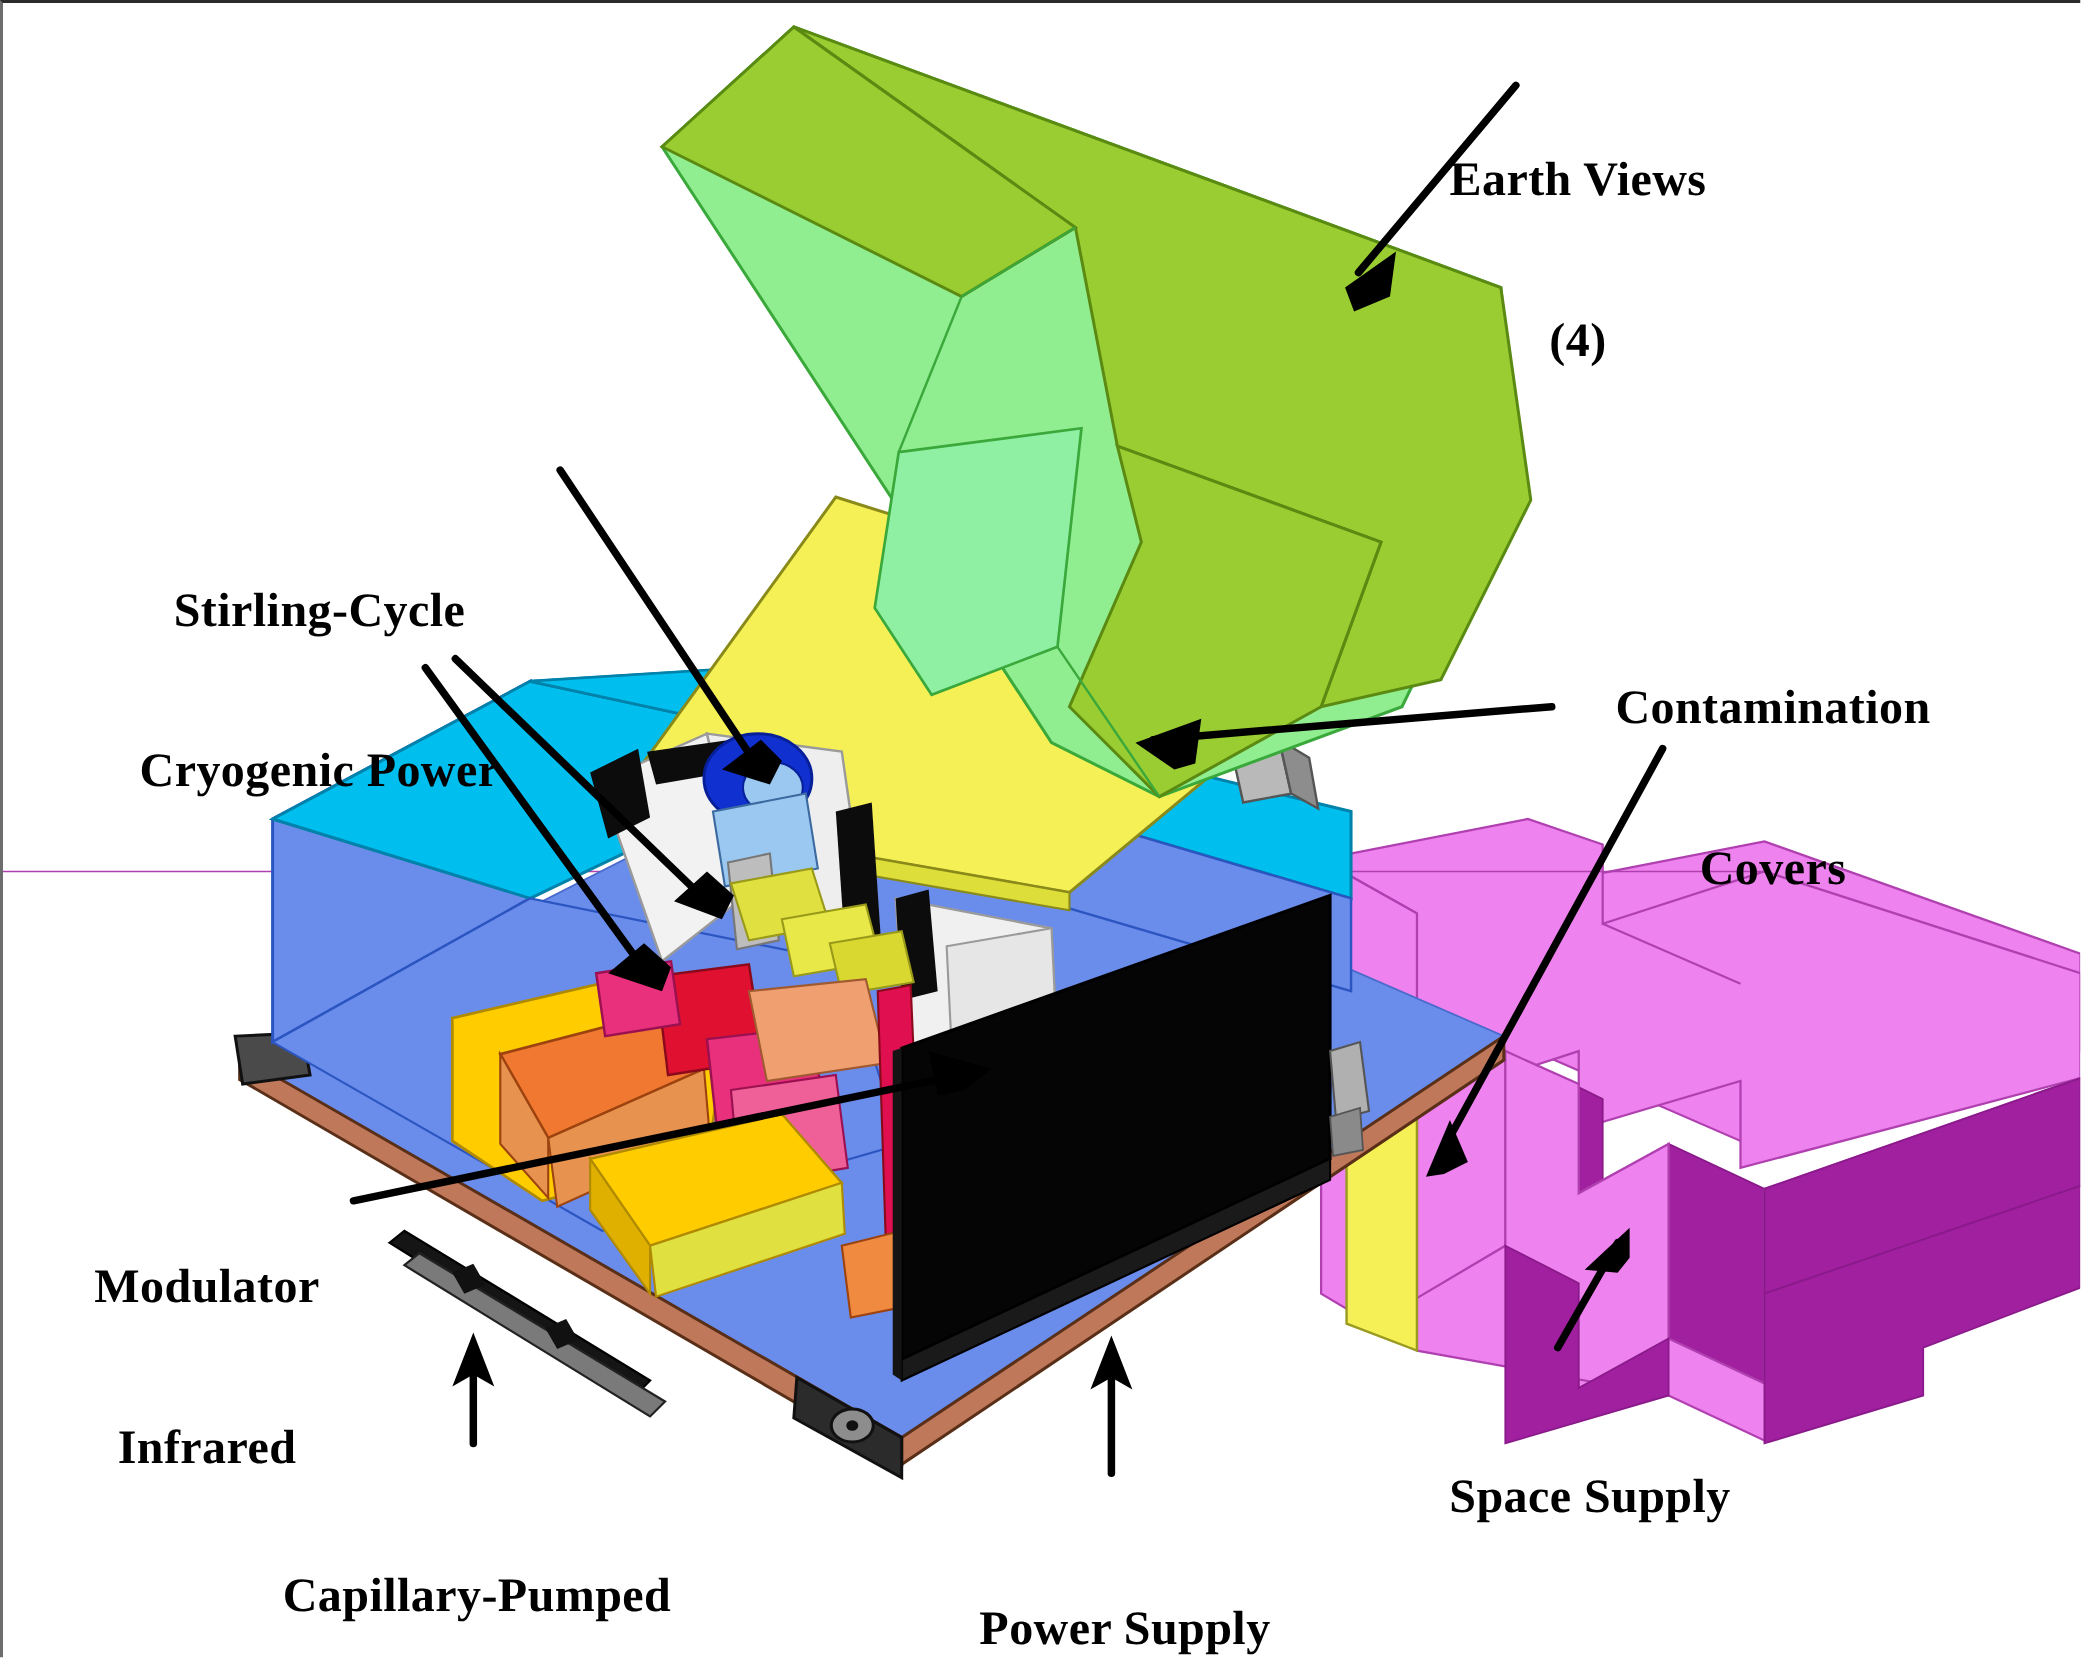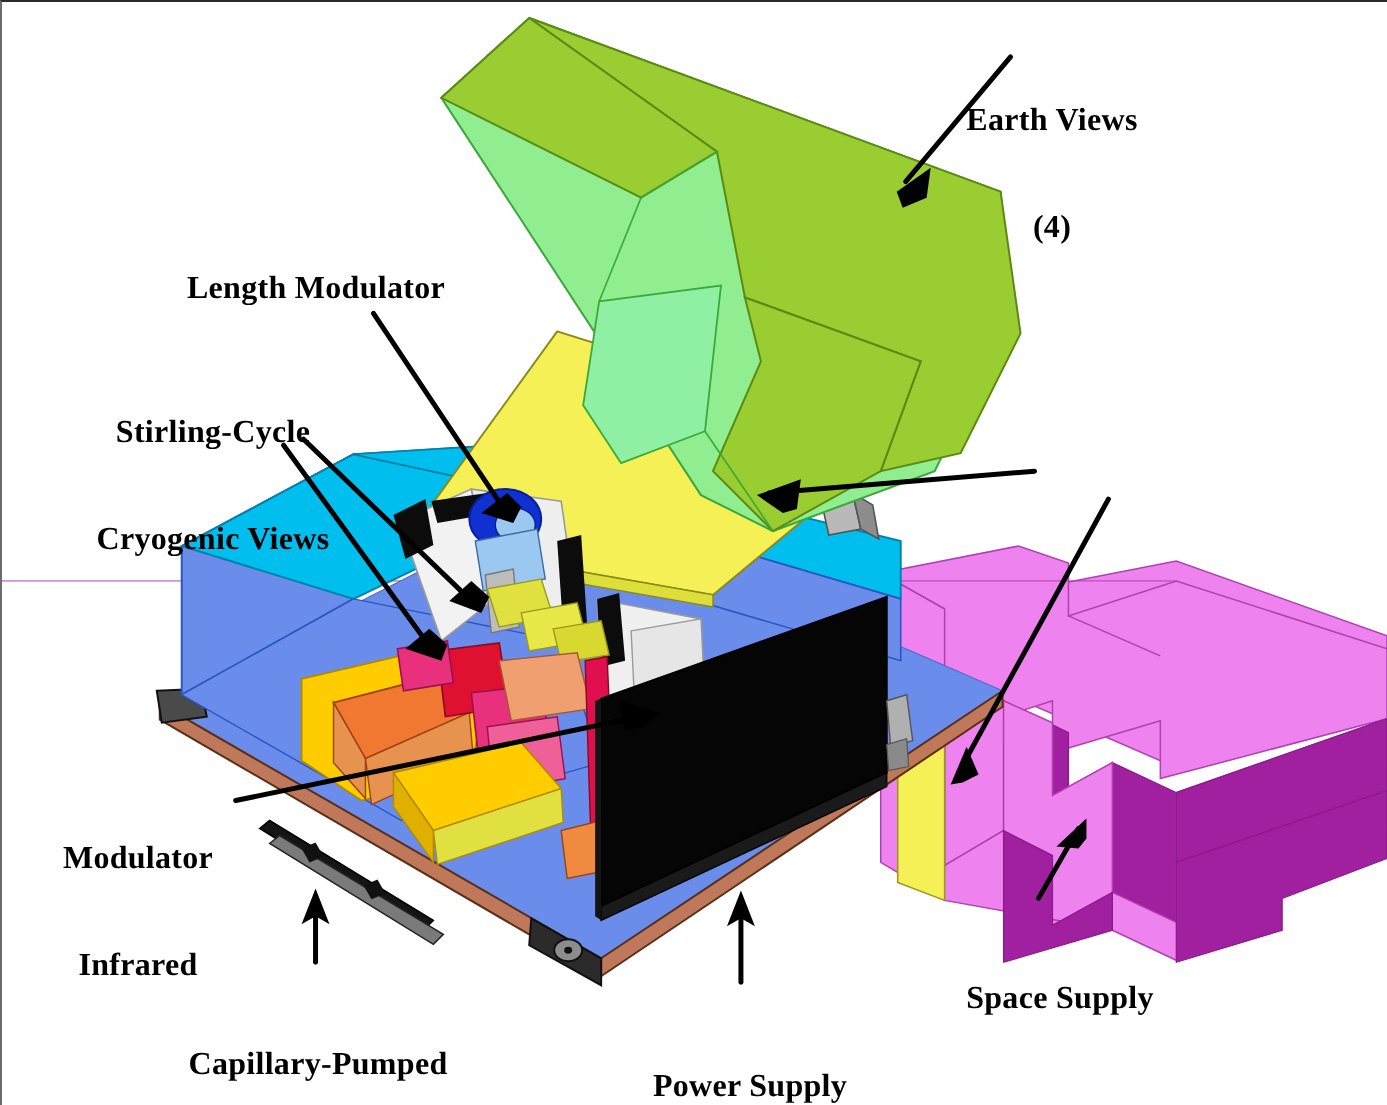--- a/index.html
+++ b/index.html
@@ -217,28 +217,31 @@
     </g>
 
   </svg>
 
   <div class="label center" style="left:900px; top:28px; width:300px;">
     <span class="lbl-line">Earth Views</span>
     <span class="lbl-line">(4)</span>
   </div>
 
   <div class="label center" style="left:104px; top:196px; width:420px;">
-    <span class="lbl-line">Length Modulator</span>
-  </div>
-
-  <div class="label center" style="left:16px; top:340px; width:390px;">
+  </div>
+
+  <div class="label center" style="left:16px; top:315px; width:390px;">
     <span class="lbl-line">Stirling-Cycle</span>
-    <span class="lbl-line">Cryogenic Views</span>
-  </div>
-
+    <span class="lbl-line">Cryogenic Power</span>
+  </div>
+
+  <div class="label center" style="left:1000px; top:380px; width:360px;">
+    <span class="lbl-line">Contamination</span>
+    <span class="lbl-line">Covers</span>
+  </div>
 
   <div class="label center" style="left:16px; top:766px; width:240px;">
     <span class="lbl-line">Modulator</span>
     <span class="lbl-line">Infrared</span>
     
   </div>
 
   <div class="label center" style="left:56px; top:972px; width:520px;">
     <span class="lbl-line">Capillary-Pumped</span>
     

